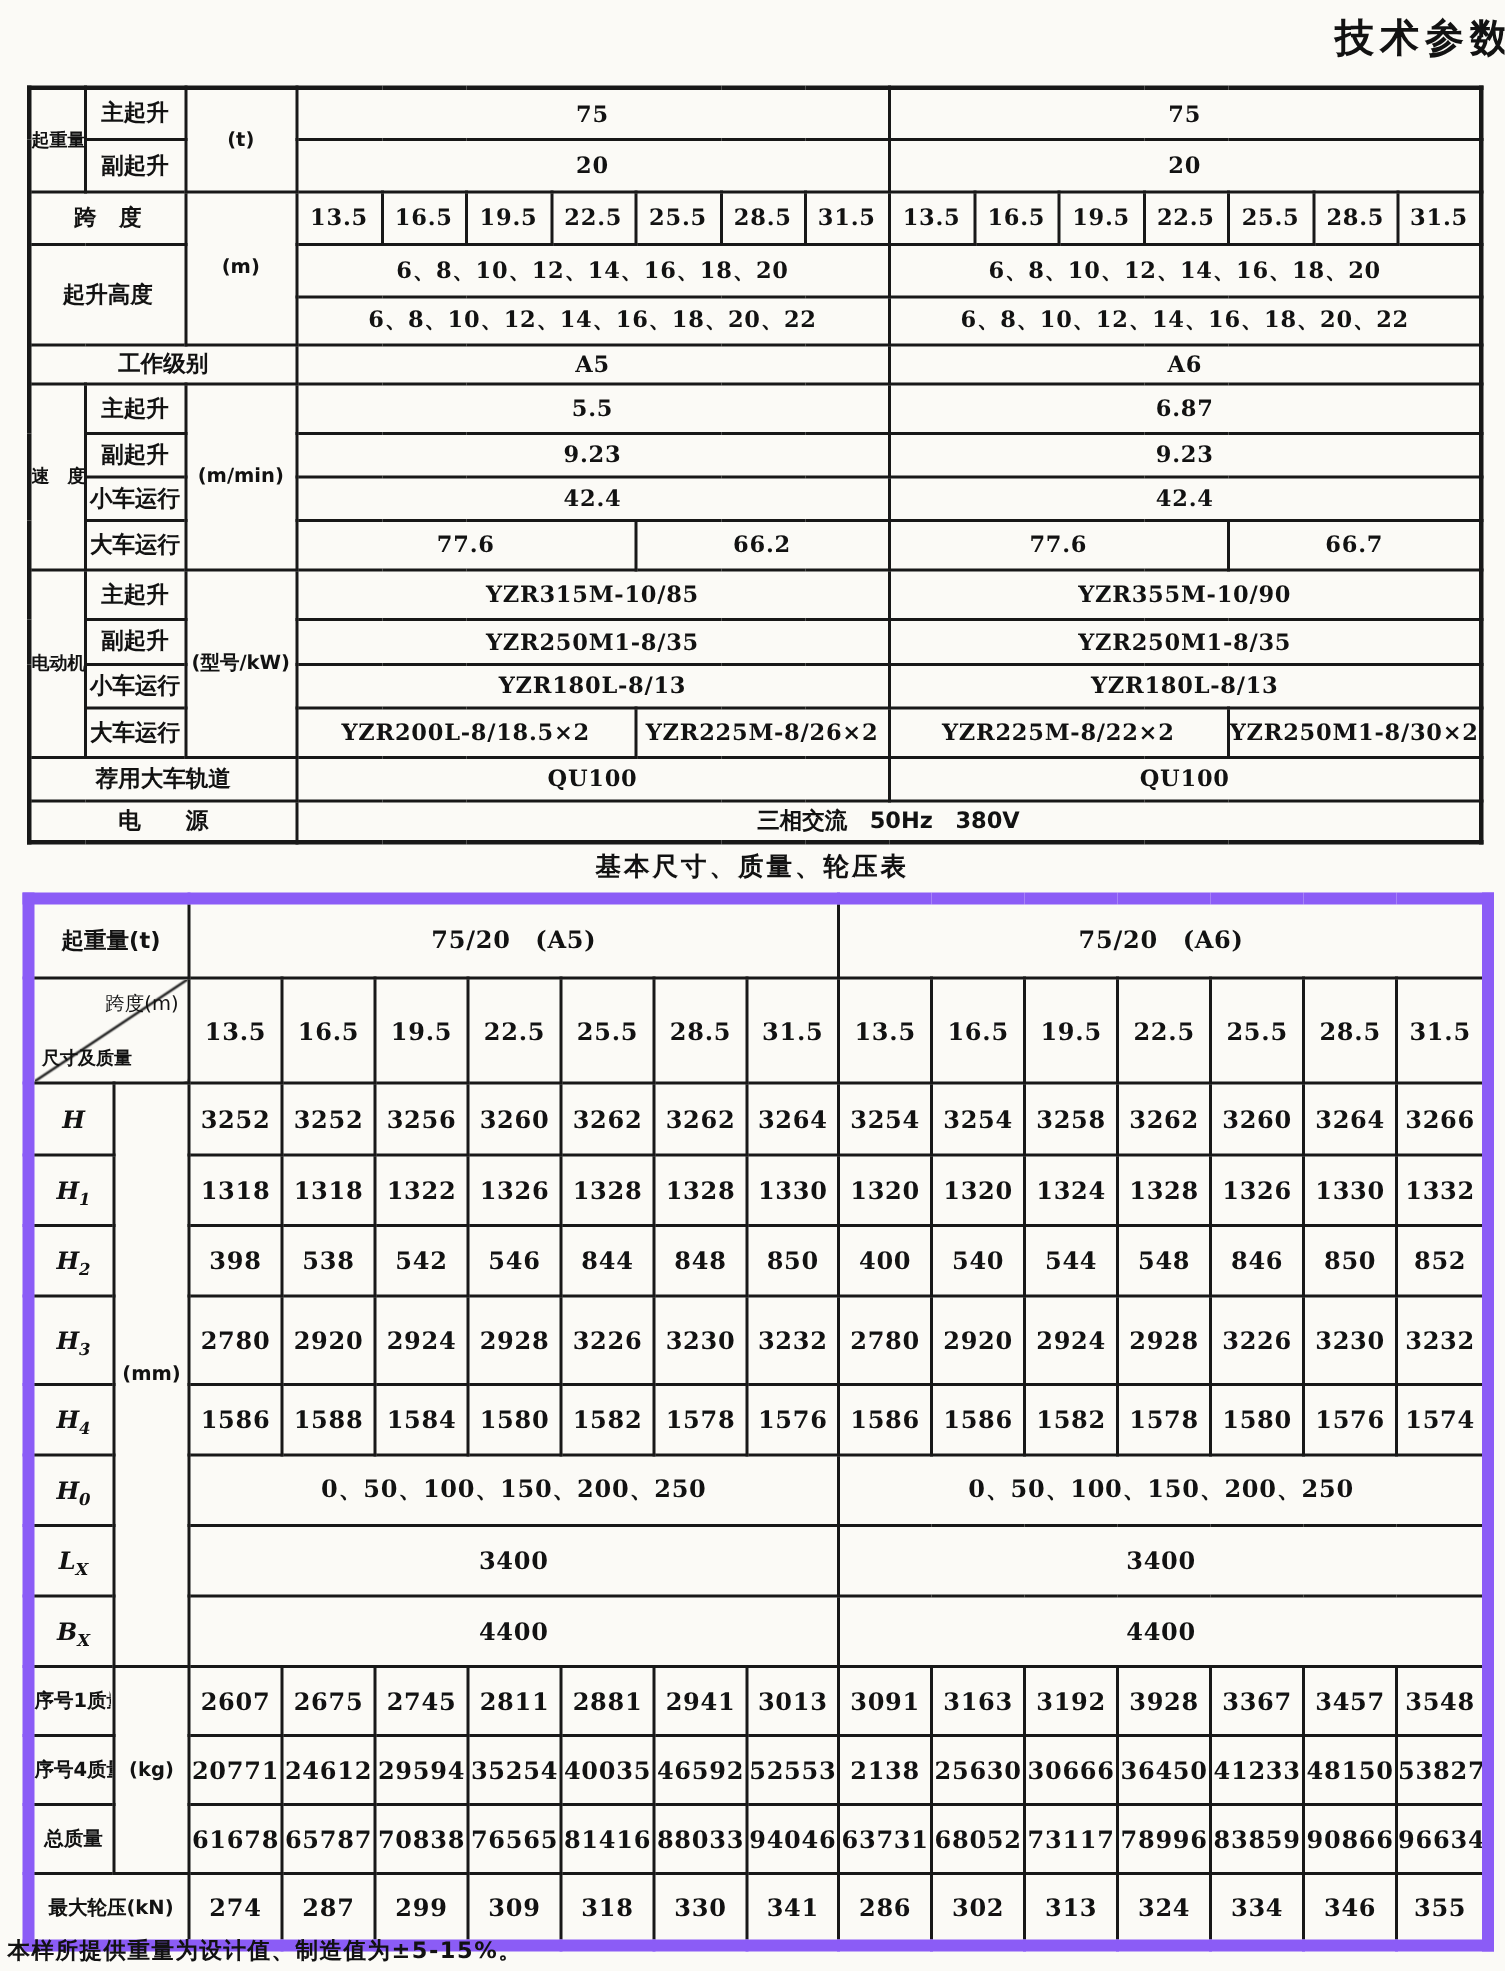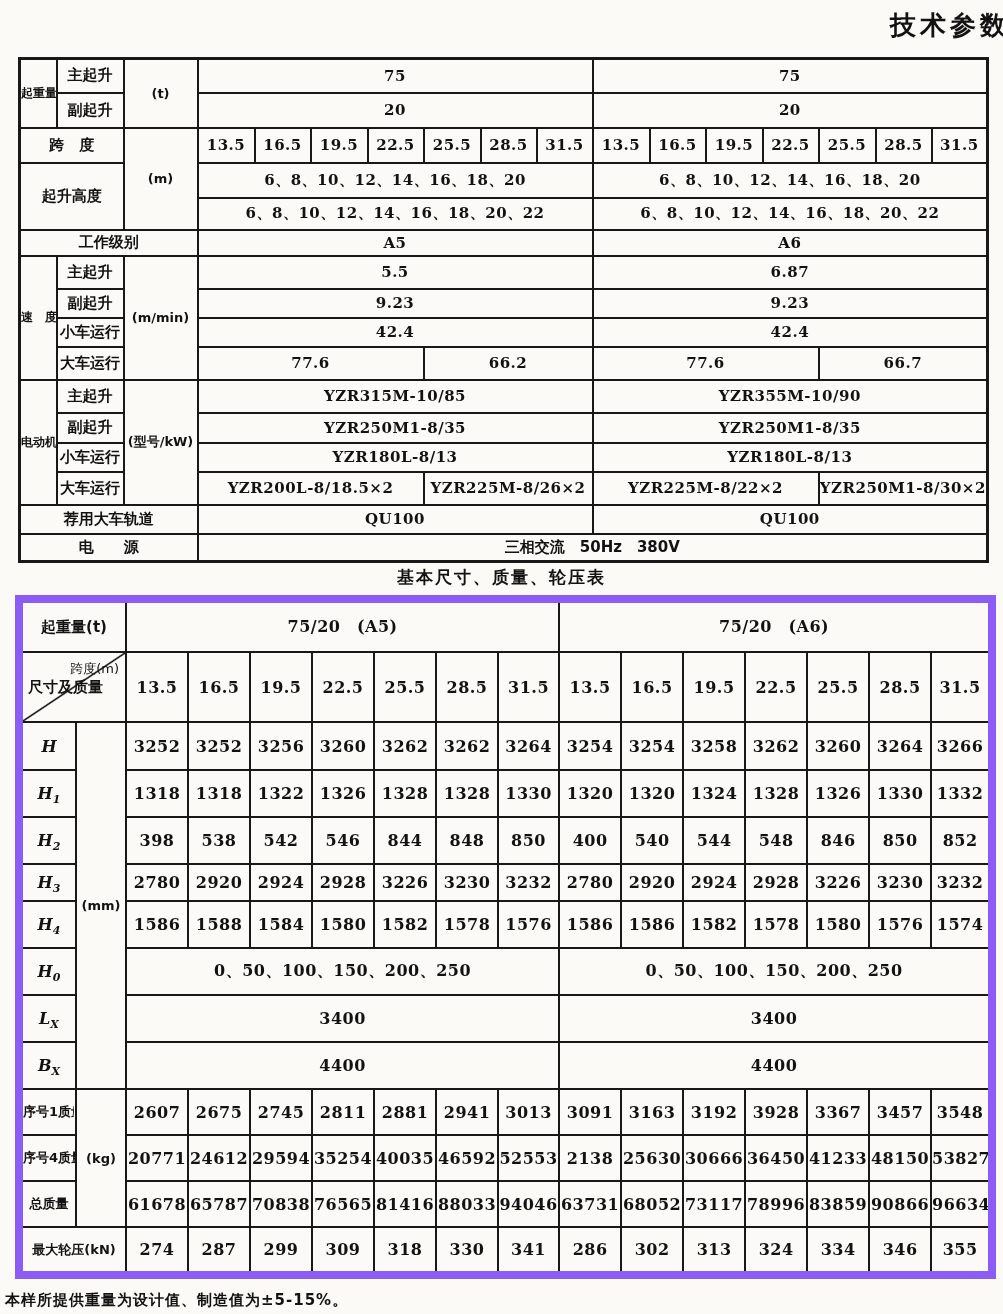--- a/index.html
+++ b/index.html
@@ -36,21 +36,21 @@
   .dimlbl sub{font-size:11px;line-height:0;}
   .diag{
     position:relative;
     background:linear-gradient(to bottom right,
       transparent calc(50% - 1.4px),
       #181818 calc(50% - .2px),
       #181818 calc(50% + .2px),
       transparent calc(50% + 1.4px));
   }
   .diag .dtop{position:absolute;top:7px;right:6px;font-size:13px;font-weight:normal;}
-  .diag .dbot{position:absolute;bottom:24px;left:5px;font-size:15px;font-weight:bold;text-align:right;}
+  .diag .dbot{position:absolute;bottom:7px;left:5px;font-size:12px;font-weight:bold;text-align:right;}
   .footnote{
     position:absolute;left:5px;top:1291px;font-size:15px;font-weight:bold;letter-spacing:1px;
   }
 </style>
 </head>
 <body>
 
 <div>
 
   <h1 class="page-title">技术参数表</h1>
@@ -272,21 +272,21 @@
           <td class="num">848</td>
           <td class="num">850</td>
           <td class="num">400</td>
           <td class="num">540</td>
           <td class="num">544</td>
           <td class="num">548</td>
           <td class="num">846</td>
           <td class="num">850</td>
           <td class="num">852</td>
         </tr>
-        <tr style="height: 37px;">
+        <tr style="height: 59px;">
           <td class="dimlbl"><span>H</span><sub>3</sub></td>
           <td class="num">2780</td>
           <td class="num">2920</td>
           <td class="num">2924</td>
           <td class="num">2928</td>
           <td class="num">3226</td>
           <td class="num">3230</td>
           <td class="num">3232</td>
           <td class="num">2780</td>
           <td class="num">2920</td>

